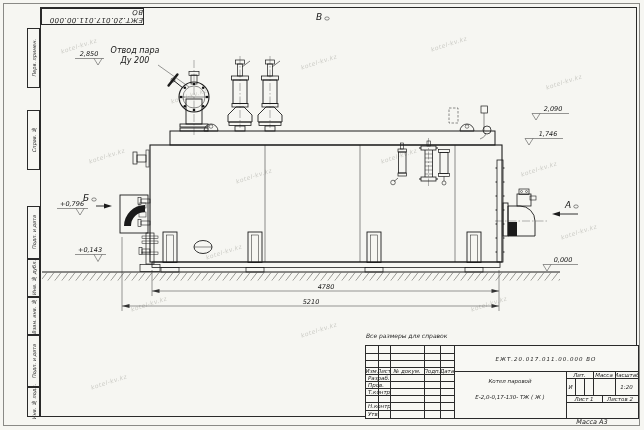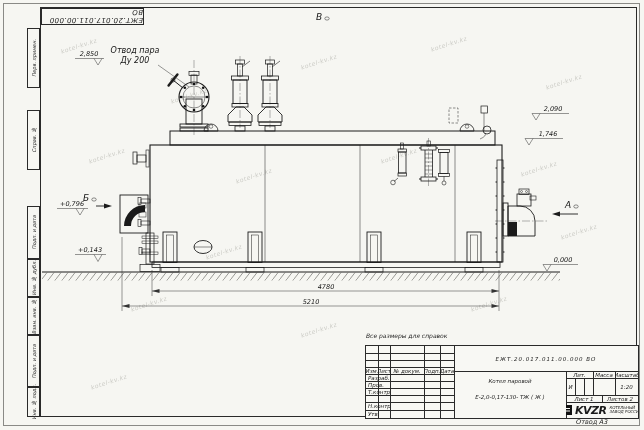--- a/index.html
+++ b/index.html
@@ -399,27 +399,17 @@
     <div class="cell" style="left:200px;top:25px;width:27px;height:7px">Лит.</div>
     <div class="cell" style="left:227px;top:25px;width:22px;height:7px">Масса</div>
     <div class="cell" style="left:249px;top:25px;width:23px;height:7px">Масштаб</div>
     <div class="cell val" style="left:200px;top:32px;width:9px;height:17px">И</div>
     <div class="cell val" style="left:227px;top:32px;width:22px;height:17px"></div>
     <div class="cell val" style="left:249px;top:32px;width:23px;height:17px">1:20</div>
 
     <div class="cell" style="left:200px;top:49px;width:36px;height:7px">Лист 1</div>
     <div class="cell" style="left:236px;top:49px;width:36px;height:7px">Листов 2</div>
 
-    <div class="cell" style="left:200px;top:56px;width:72px;height:16px">
-      <div class="logo-row">
-        <span class="logo-mark"></span>
-        <span class="logo-text">KVZR</span>
-        <span class="logo-sub">
-          <span>КОТЕЛЬНЫЙ</span>
-          <span>ЗАВОД РОССИИ</span>
-        </span>
-      </div>
-    </div>
   </div>
 
-  <div class="format">Отвод А3</div>
+  <div class="format">Масса А3</div>
 
 </div>
 
 </body></html>

